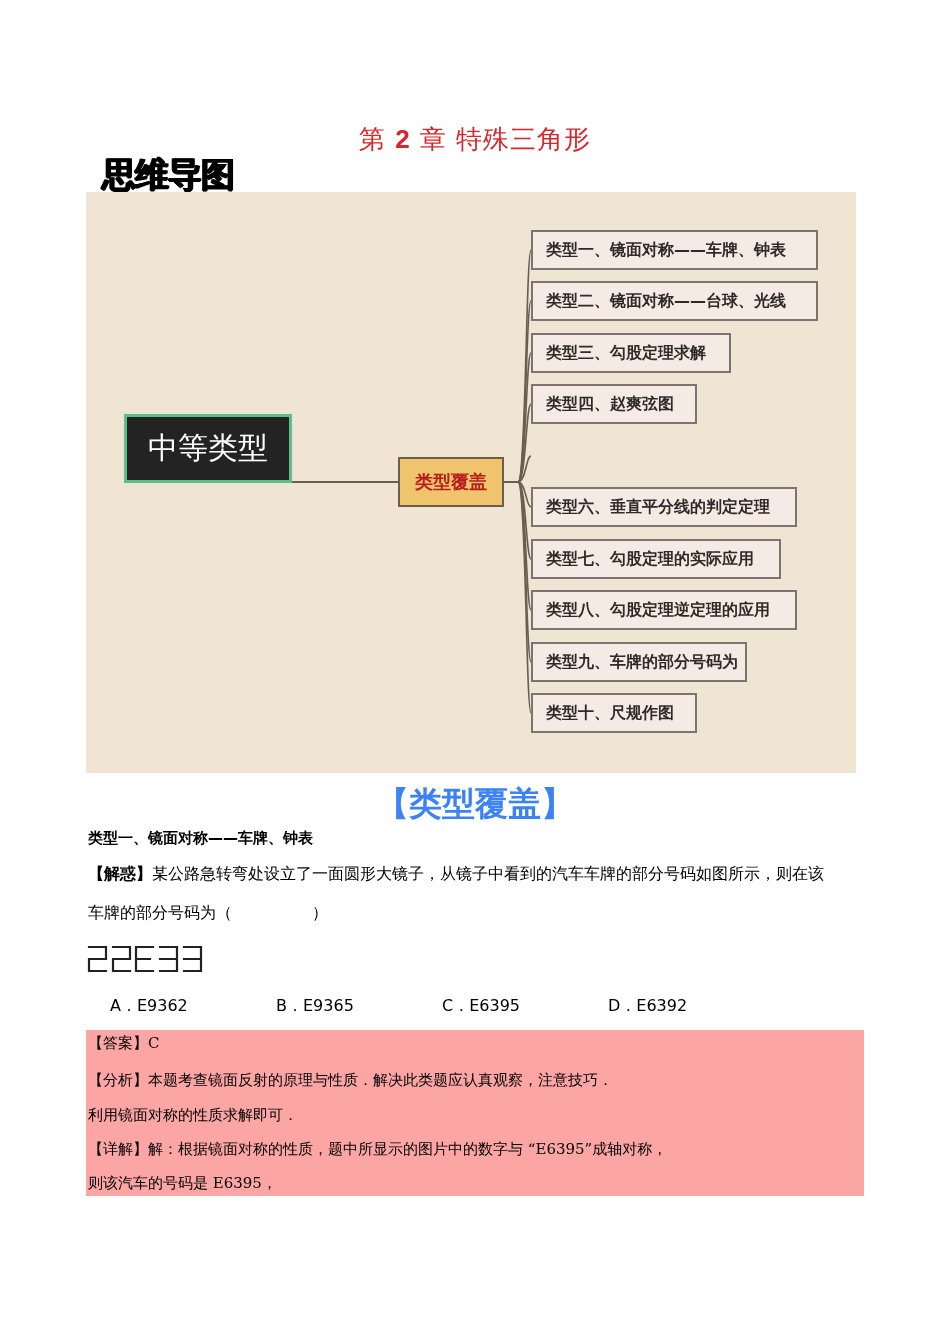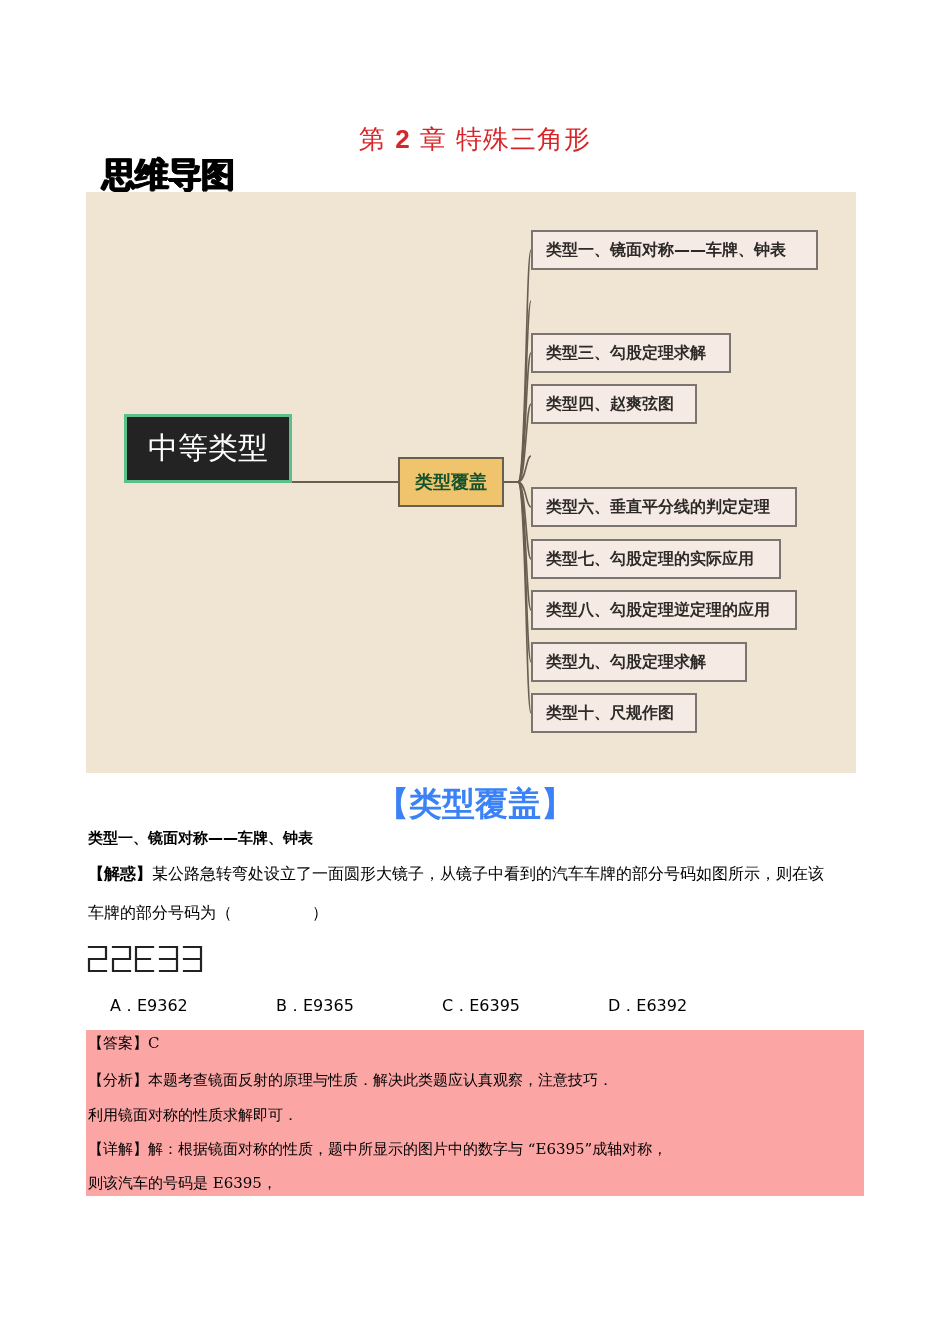--- a/index.html
+++ b/index.html
@@ -12,21 +12,21 @@
   .chapter-title .num { font-family: "Liberation Sans", sans-serif; font-weight: bold; }
   .mindmap-heading { left: 102px; top: 152px; font-size: 34px; font-weight: 900; color: #000;
     letter-spacing: -1px; text-shadow: 1px 0 0 #000, -1px 0 0 #000, 0 1px 0 #000; }
 
   .mindmap { left: 86px; top: 192px; width: 770px; height: 581px; background: #f0e5d2; }
   .mm-svg { position: absolute; left: 0; top: 0; }
   .root-node { position: absolute; left: 38px; top: 222px; width: 168px; height: 69px;
     background: #232323; border: 3px solid #5cbf8a; box-sizing: border-box; color: #fff;
     display: flex; align-items: center; justify-content: center; font-size: 30px; font-weight: normal; }
   .mid-node { position: absolute; left: 312px; top: 265px; width: 106px; height: 50px;
-    background: #efc46c; border: 2px solid #6a5e52; box-sizing: border-box; color: #14532d;
+    background: #efc46c; border: 2px solid #6a5e52; box-sizing: border-box; color: #b91c1c;
     display: flex; align-items: center; justify-content: center; font-size: 18px; font-weight: bold; }
   .leaf { position: absolute; left: 445px; height: 40px; background: #f5ebe4; border: 2px solid #7b7470;
     box-sizing: border-box; display: flex; align-items: center; padding-left: 13px; font-size: 16px;
     font-weight: bold; color: #2d2a28; white-space: nowrap; }
 
   .section-title { left: 0; width: 950px; top: 782px; text-align: center; font-size: 33px;
     font-weight: 900; color: #3b82f6; }
   .type-heading { left: 88px; top: 829px; font-size: 15px; font-weight: bold; }
   .body-text { left: 88px; width: 780px; font-size: 16px; line-height: 34px;
     font-family: "DejaVu Serif", "Liberation Serif", serif; }
@@ -67,26 +67,27 @@
       <path d="M432 290 C440 290, 440 367, 445 367"></path>
       <path d="M432 290 C440 290, 440 418, 445 418"></path>
       <path d="M432 290 C440 290, 440 470, 445 470"></path>
       <path d="M432 290 C440 290, 440 521, 445 521"></path>
     </g>
   </svg>
   <div class="root-node">中等类型</div>
   <div class="mid-node">类型覆盖</div>
 
   <div class="leaf" style="top:38px;width:287px;">类型一、镜面对称——车牌、钟表</div>
+  <div class="leaf" style="top:89px;width:287px;">类型二、镜面对称——台球、光线</div>
   <div class="leaf" style="top:141px;width:200px;">类型三、勾股定理求解</div>
   <div class="leaf" style="top:192px;width:166px;">类型四、赵爽弦图</div>
   <div class="leaf" style="top:295px;width:266px;">类型六、垂直平分线的判定定理</div>
   <div class="leaf" style="top:398px;width:266px;">类型八、勾股定理逆定理的应用</div>
   <div class="leaf" style="top:347px;width:250px;">类型七、勾股定理的实际应用</div>
-  <div class="leaf" style="top:450px;width:216px;">类型九、勾股定理求解</div>
+  <div class="leaf" style="top:450px;width:216px;">类型九、车牌的部分号码为</div>
   <div class="leaf" style="top:501px;width:166px;">类型十、尺规作图</div>
 </div>
 
 <div class="abs section-title">【类型覆盖】</div>
 <div class="abs type-heading">类型一、镜面对称——车牌、钟表</div>
 
 <div class="abs body-text q-line1">
   <span class="label-bold">【解惑】</span><span>某公路急转弯处设立了一面圆形大镜子，从镜子中看到的汽车车牌的部分号码如图所示，则在该</span>
 </div>
 <div class="abs body-text q-line2">

